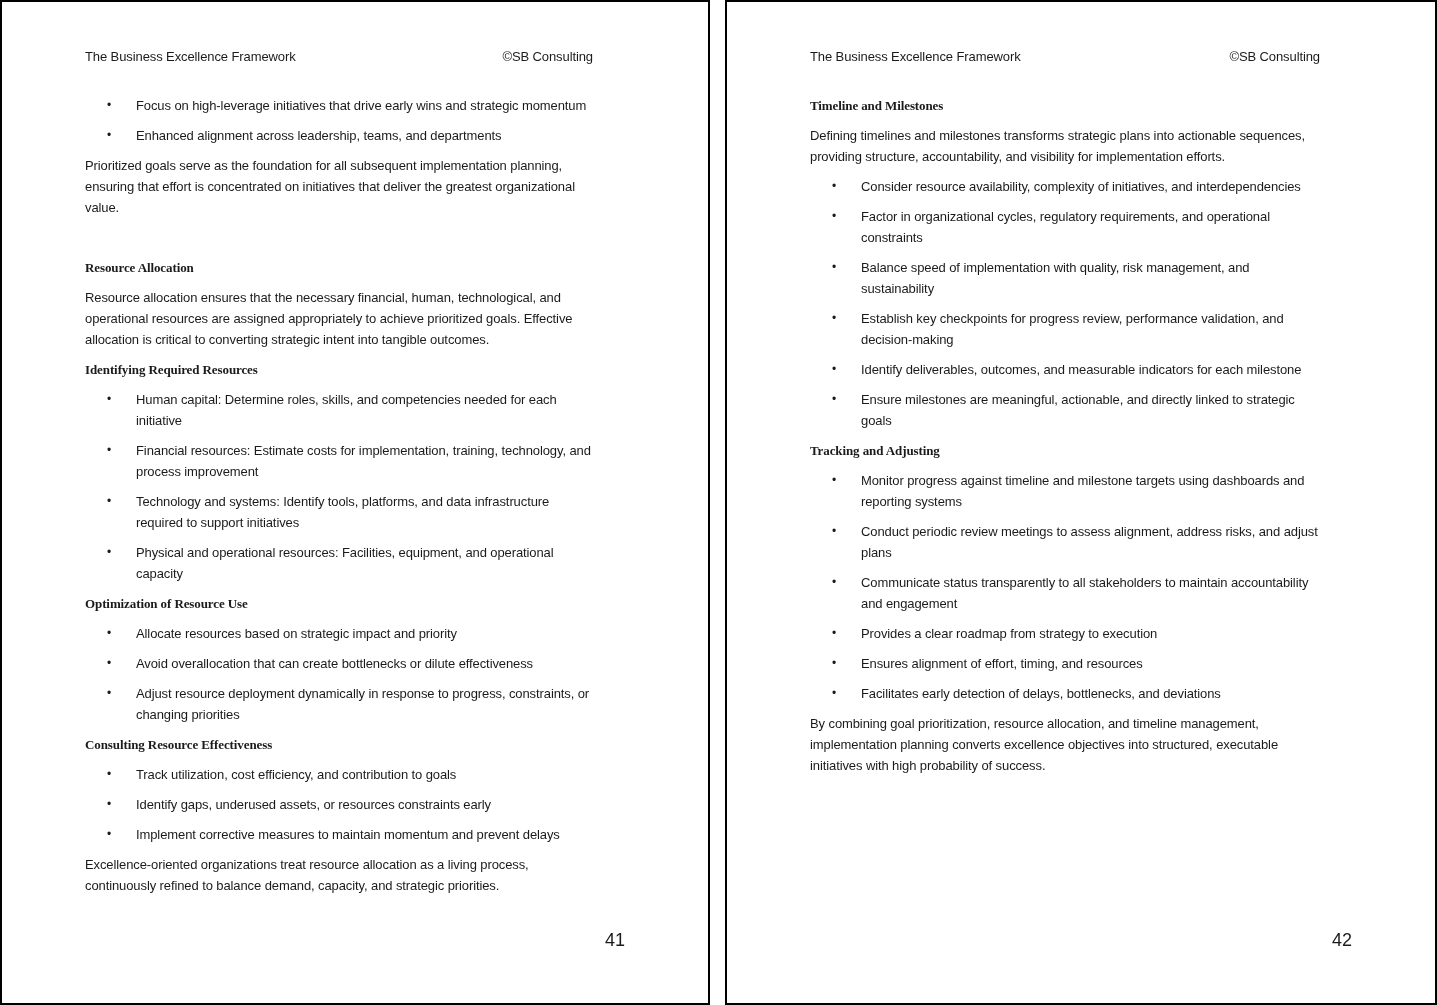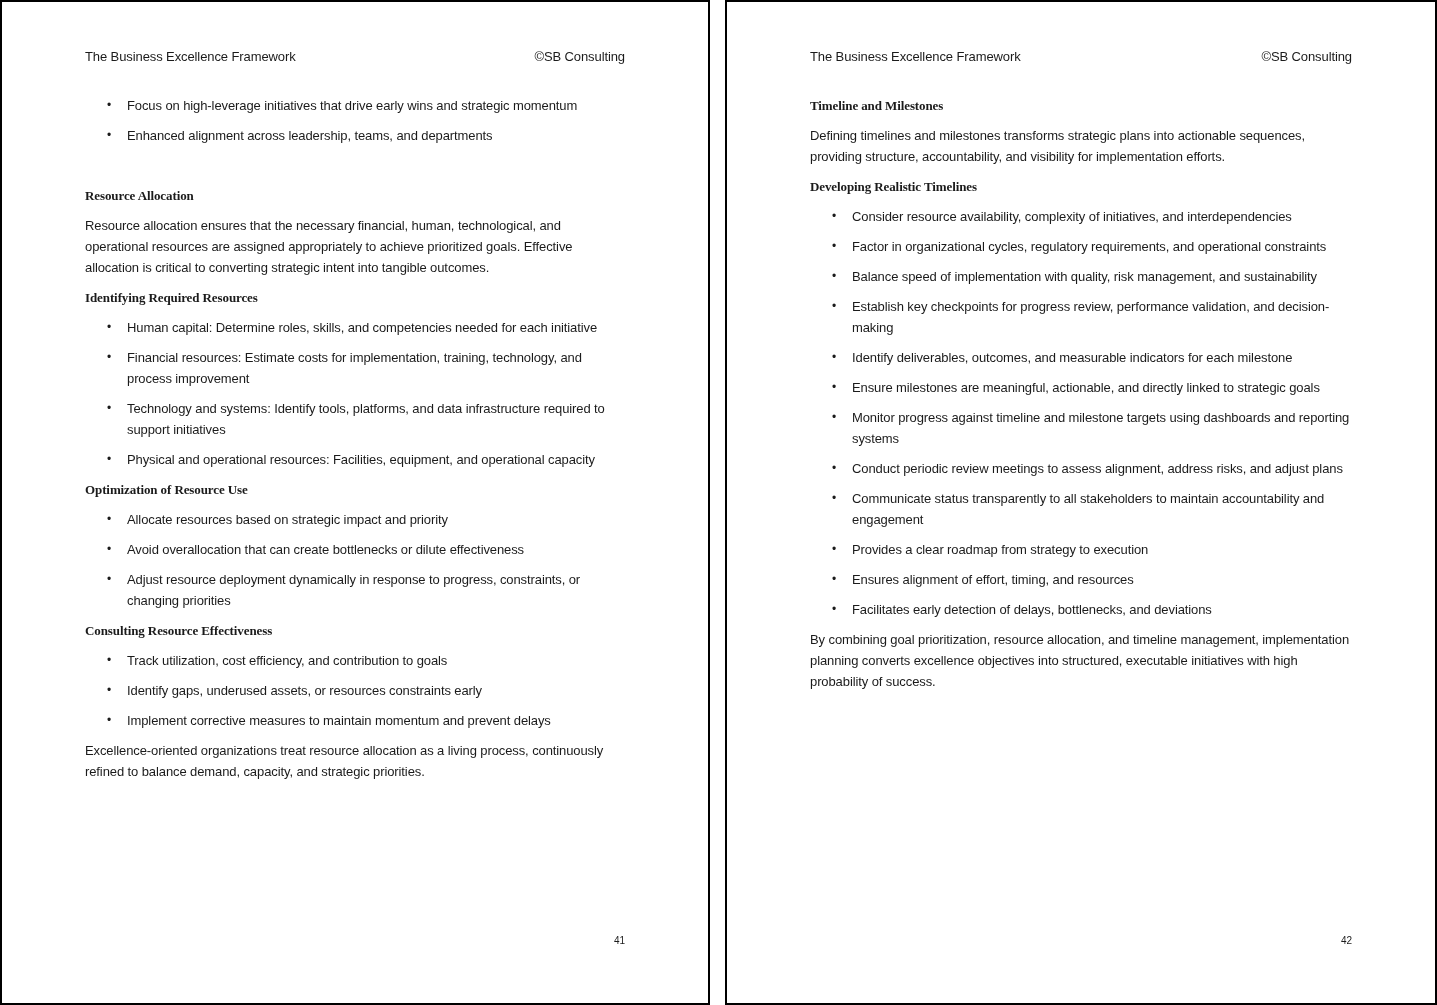--- a/index.html
+++ b/index.html
@@ -8,38 +8,38 @@
     font-family: "Liberation Sans", sans-serif;
     color: #1b1b1b;
   }
   .canvas { position: relative; width: 1437px; height: 1005px; display: flex; }
   .page {
     box-sizing: border-box; background: #ffffff;
     border: 2px solid #000000; position: relative; height: 1005px;
   }
   .page.left  { width: 710px; margin-right: 15px; }
   .page.right { width: 712px; }
-  .page-inner { padding: 44px 83px 0 83px; }
+  .page-inner { padding: 44px 115px 0 83px; }
   .page-header {
     display: flex; justify-content: space-between;
     font-size: 13px; line-height: 21px; letter-spacing: -0.1px;
     margin-bottom: 28px;
   }
   .para, .heading, .bullet-row {
     font-size: 13px; line-height: 21px; letter-spacing: -0.1px;
     margin: 0 0 9px 0;
   }
   .heading { font-weight: 700; font-family: Liberation Serif, serif; }
   .spacer { height: 30px; }
   .bullet-row { display: flex; padding-left: 22px; }
   .bullet-marker { flex: none; width: 20px; font-size: 12px; }
-  .bullet-text { flex: 1; }
+  .bullet-text { flex: 1; margin-left: 9px; }
   .page-number {
     position: absolute; right: 83px; bottom: 52px;
-    font-size: 10px; line-height: 21px;
+    font-size: 18px; line-height: 21px;
   }
 </style>
 </head>
 <body>
 
 <div class="canvas">
 
   <div class="page left">
     <div class="page-inner">
       <div class="page-header">
@@ -48,20 +48,21 @@
       </div>
       <div class="page-body">
           <div class="bullet-row">
             <span class="bullet-marker">•</span>
             <span class="bullet-text">Focus on high-leverage initiatives that drive early wins and strategic momentum</span>
           </div>
           <div class="bullet-row">
             <span class="bullet-marker">•</span>
             <span class="bullet-text">Enhanced alignment across leadership, teams, and departments</span>
           </div>
+          <div class="para">Prioritized goals serve as the foundation for all subsequent implementation planning, ensuring that effort is concentrated on initiatives that deliver the greatest organizational value.</div>
           <div class="spacer"></div>
           <div class="heading">Resource Allocation</div>
           <div class="para">Resource allocation ensures that the necessary financial, human, technological, and operational resources are assigned appropriately to achieve prioritized goals. Effective allocation is critical to converting strategic intent into tangible outcomes.</div>
           <div class="heading">Identifying Required Resources</div>
           <div class="bullet-row">
             <span class="bullet-marker">•</span>
             <span class="bullet-text">Human capital: Determine roles, skills, and competencies needed for each initiative</span>
           </div>
           <div class="bullet-row">
             <span class="bullet-marker">•</span>
@@ -109,21 +110,20 @@
 
   <div class="page right">
     <div class="page-inner">
       <div class="page-header">
         <span>The Business Excellence Framework</span>
         <span>©SB Consulting</span>
       </div>
       <div class="page-body">
           <div class="heading">Timeline and Milestones</div>
           <div class="para">Defining timelines and milestones transforms strategic plans into actionable sequences, providing structure, accountability, and visibility for implementation efforts.</div>
-          <div class="heading">Developing Realistic Timelines</div>
           <div class="bullet-row">
             <span class="bullet-marker">•</span>
             <span class="bullet-text">Consider resource availability, complexity of initiatives, and interdependencies</span>
           </div>
           <div class="bullet-row">
             <span class="bullet-marker">•</span>
             <span class="bullet-text">Factor in organizational cycles, regulatory requirements, and operational constraints</span>
           </div>
           <div class="bullet-row">
             <span class="bullet-marker">•</span>
@@ -134,20 +134,21 @@
             <span class="bullet-text">Establish key checkpoints for progress review, performance validation, and decision-making</span>
           </div>
           <div class="bullet-row">
             <span class="bullet-marker">•</span>
             <span class="bullet-text">Identify deliverables, outcomes, and measurable indicators for each milestone</span>
           </div>
           <div class="bullet-row">
             <span class="bullet-marker">•</span>
             <span class="bullet-text">Ensure milestones are meaningful, actionable, and directly linked to strategic goals</span>
           </div>
+          <div class="heading">Tracking and Adjusting</div>
           <div class="bullet-row">
             <span class="bullet-marker">•</span>
             <span class="bullet-text">Monitor progress against timeline and milestone targets using dashboards and reporting systems</span>
           </div>
           <div class="bullet-row">
             <span class="bullet-marker">•</span>
             <span class="bullet-text">Conduct periodic review meetings to assess alignment, address risks, and adjust plans</span>
           </div>
           <div class="bullet-row">
             <span class="bullet-marker">•</span>

